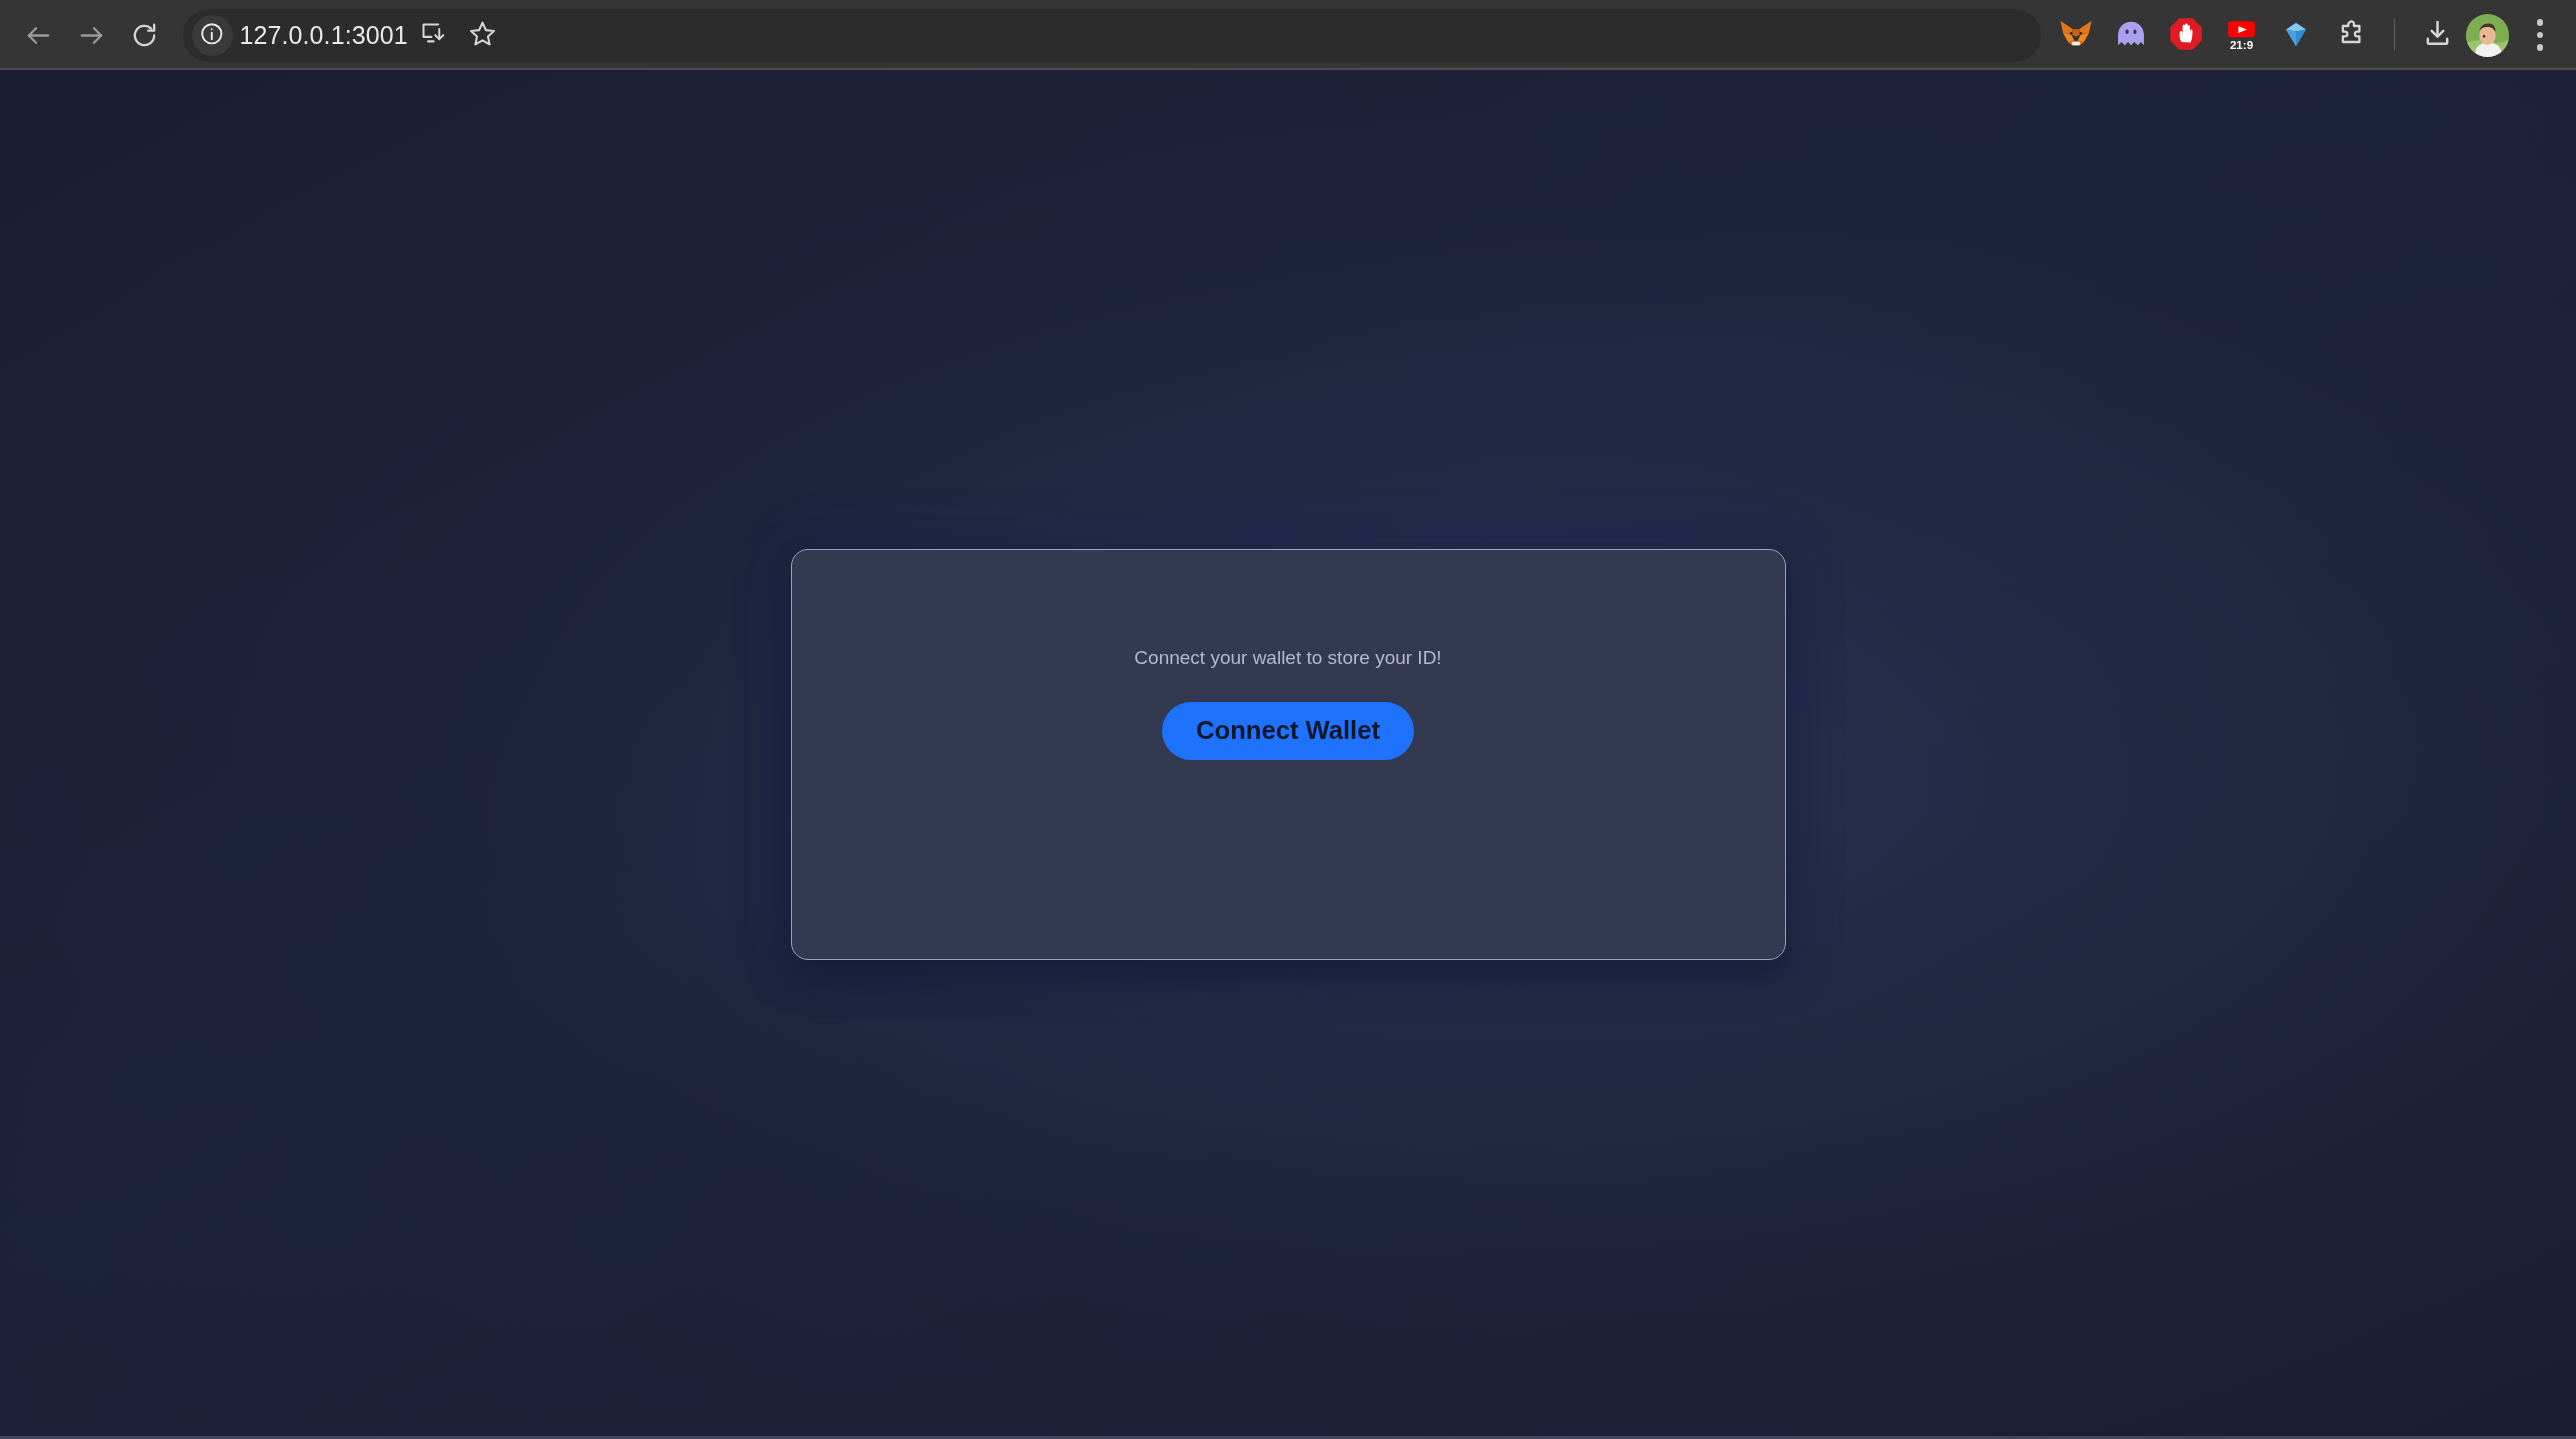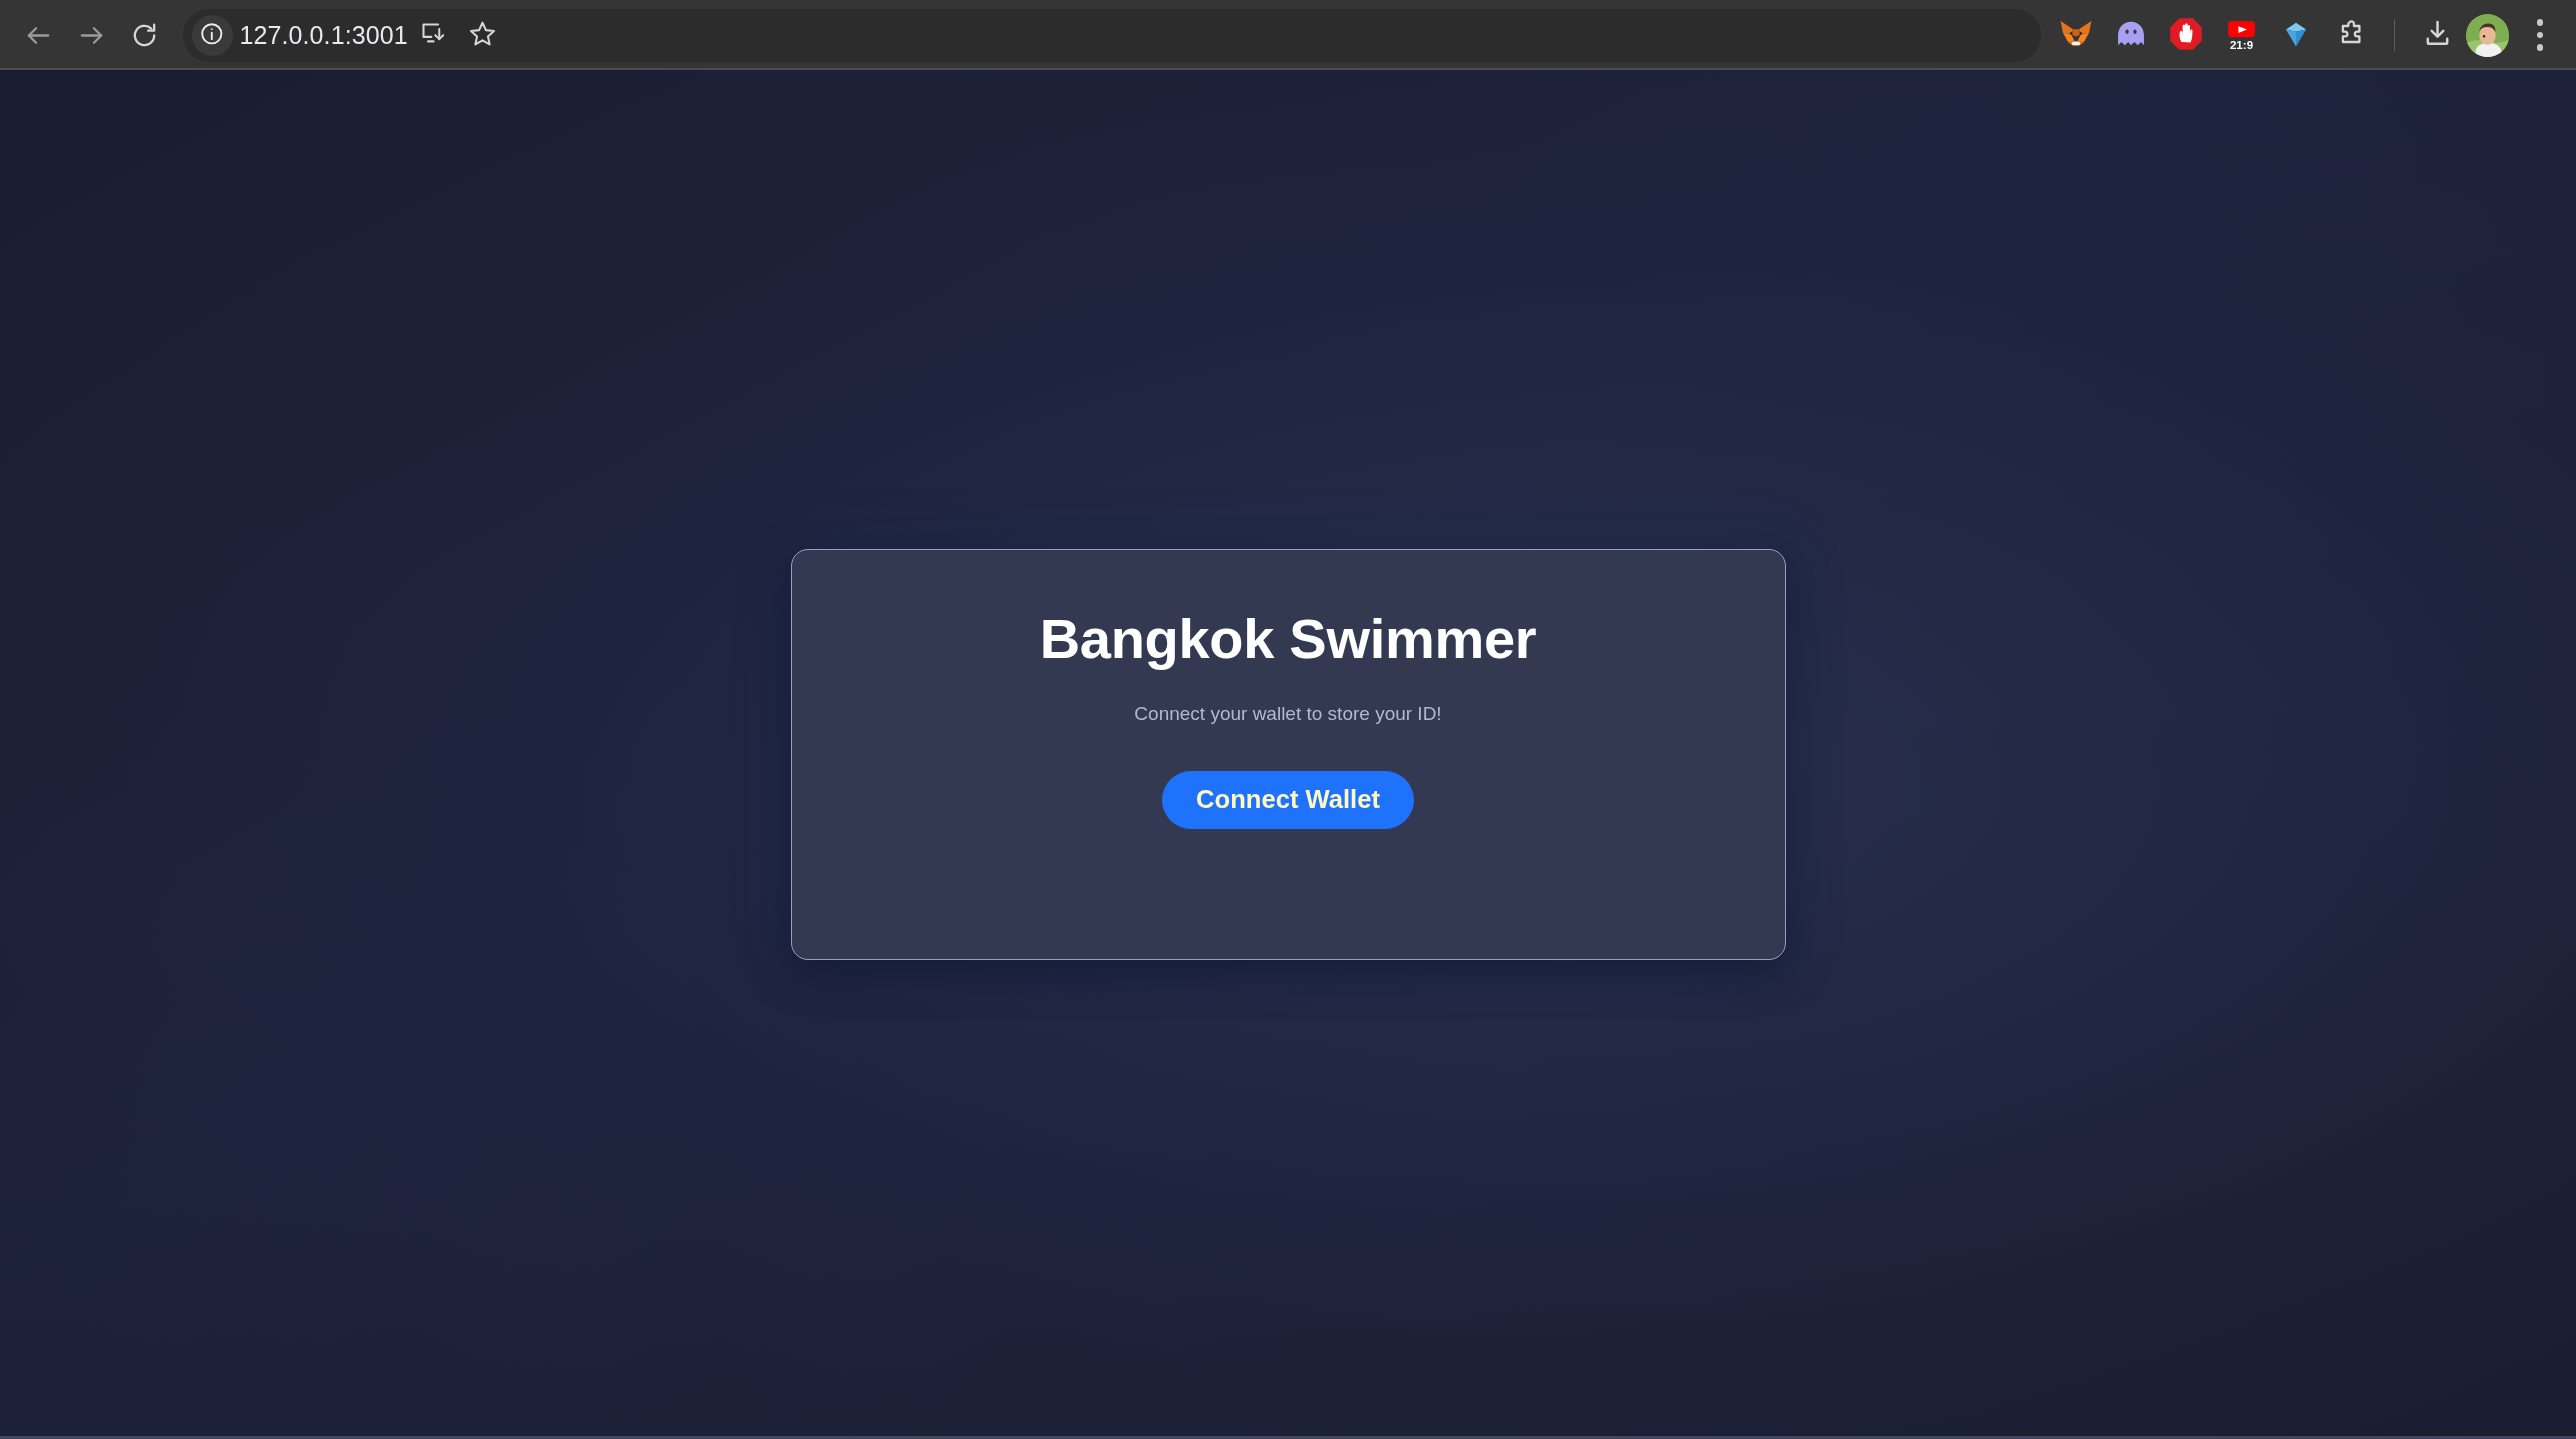--- a/index.html
+++ b/index.html
@@ -172,23 +172,23 @@
     text-align: center;
   }
   .card-subtitle {
     color: #b3b9cd;
     font-size: 19px;
     font-weight: normal;
     margin-top: 36px;
     text-align: center;
   }
   .connect-btn {
-    margin-top: 46px;
+    margin-top: 33px;
     background: #1f72fb;
-    color: #fef9c3;
+    color: #0f172a;
     font-family: "Liberation Sans", sans-serif;
     font-size: 25.6px;
     font-weight: bold;
     border: none;
     border-radius: 29px;
     padding: 16px 34px;
     cursor: pointer;
     line-height: 1;
   }
 </style>
@@ -352,21 +352,20 @@
       <span></span>
       <span></span>
       <span></span>
     </div>
   </div>
 </div>
 
 <div class="page">
 
   <div class="card">
-    <h1 class="card-title">Bangkok Swimmer</h1>
 
     <p class="card-subtitle">Connect your wallet to store your ID!</p>
 
     <button class="connect-btn">Connect Wallet</button>
   </div>
 
 </div>
 
 
 </body></html>

